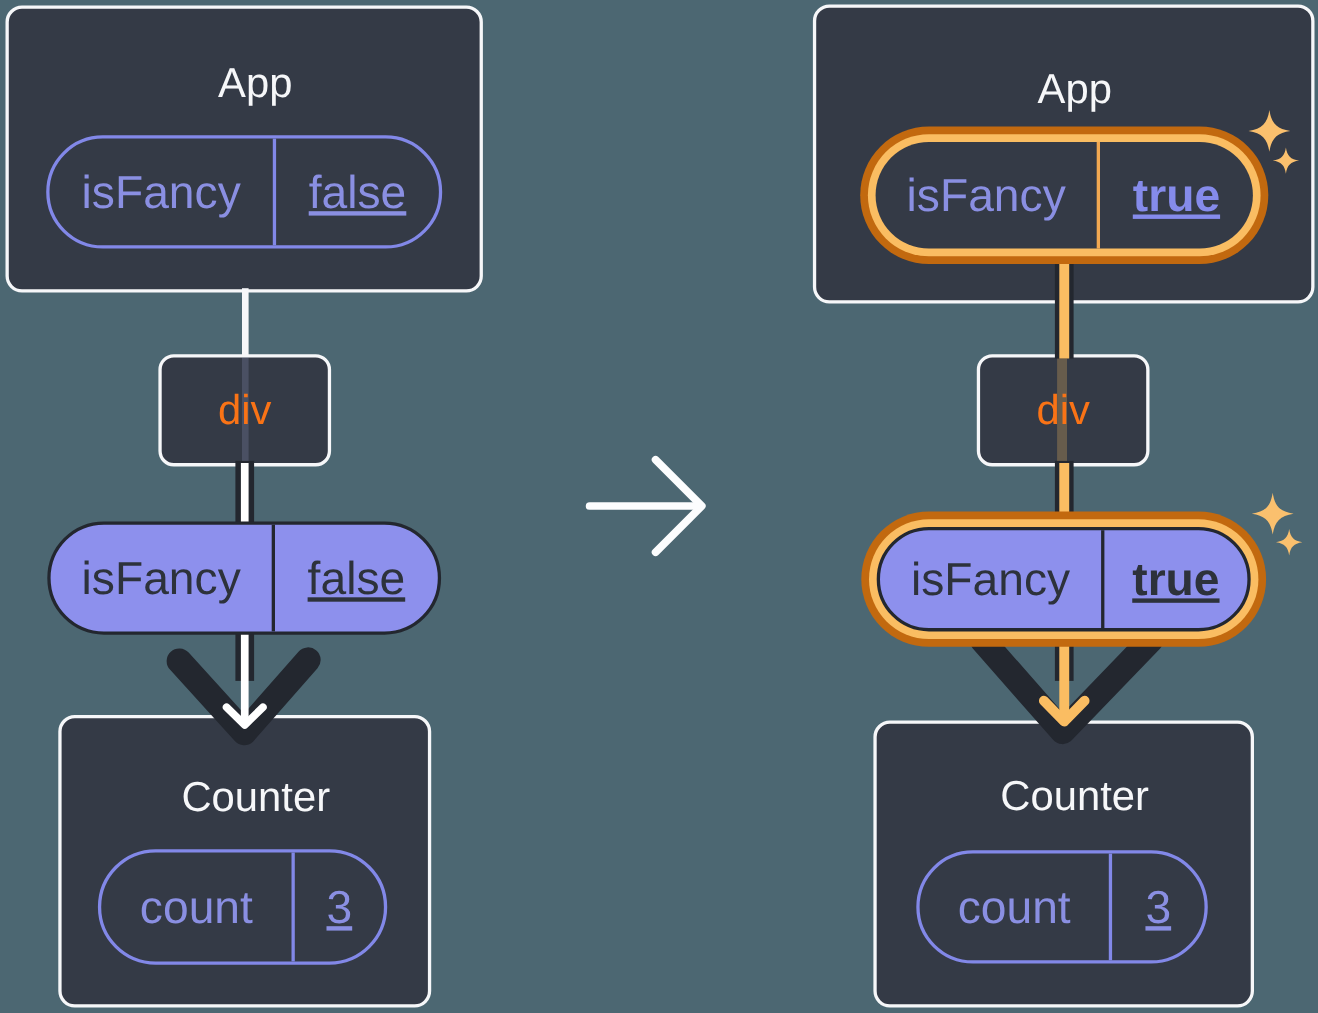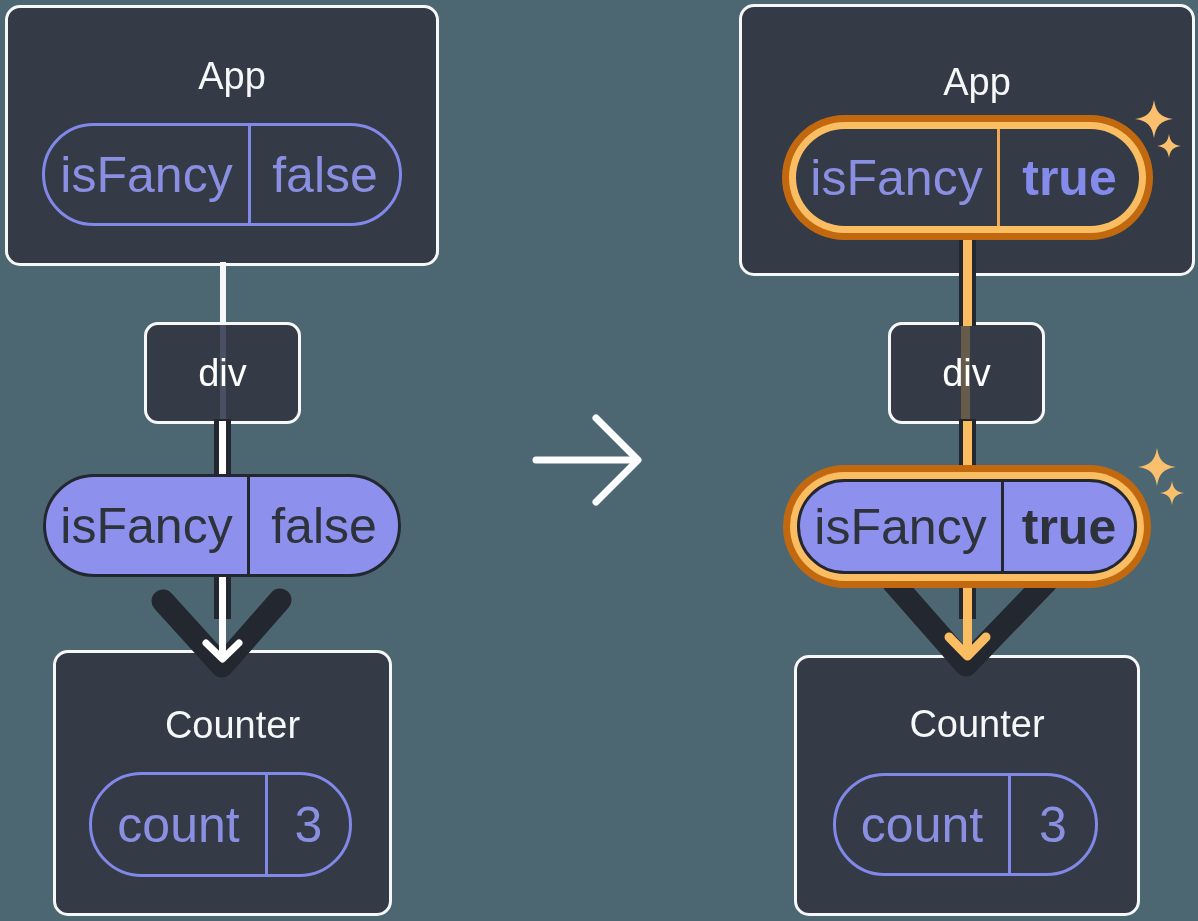--- a/index.html
+++ b/index.html
@@ -5,27 +5,27 @@
   html,body{margin:0;padding:0;background:#4C6772;}
   .canvas{position:relative;width:1198px;height:921px;background:#4C6772;overflow:hidden;
           font-family:"Liberation Sans",sans-serif;}
 
   
   .comp-box{position:absolute;background:#343A46;border:3.5px solid #F6F7F9;border-radius:15px;z-index:2;}
   .comp-title{position:absolute;left:0;right:0;text-align:center;color:#F6F7F9;
               font-size:38px;line-height:44px;font-weight:400;padding-left:20px;}
   .div-box{position:absolute;background:#343A46;border:3.5px solid #F6F7F9;border-radius:14px;z-index:2;
            display:flex;align-items:center;justify-content:center;}
-  .div-label{color:#ffffff;font-size:38px;font-weight:400;position:relative;z-index:2;}
+  .div-label{color:#f97316;font-size:38px;font-weight:400;position:relative;z-index:2;}
   .ghost-line{position:absolute;top:0;bottom:0;z-index:1;}
 
   
   .pill{position:absolute;display:flex;border-radius:999px;z-index:4;box-sizing:border-box;}
-  .pill .cell{display:flex;align-items:center;justify-content:center;font-size:50px;}
-  .pill .cell.val{flex:1;}
+  .pill .cell{display:flex;align-items:center;justify-content:center;font-size:42px;}
+  .pill .cell.val{flex:1;text-decoration:underline;}
   .outline{border:3px solid #8288E8;background:#343A46;color:#8A8FE2;}
   .outline .cell.val{border-left:3px solid #8288E8;}
   .filled{border:3px solid #23272F;background:#8D90ED;color:#2D323B;}
   .filled .cell.val{border-left:3px solid #23272F;}
   .ringed{box-shadow:0 0 0 7px #FABD62,0 0 0 14px #C2690F;}
   .ring-divider .cell.val{border-left:3px solid #F2A851;}
   .bold{font-weight:bold;text-align:right;}
 
   svg.layer{position:absolute;left:0;top:0;z-index:3;}
 </style>

